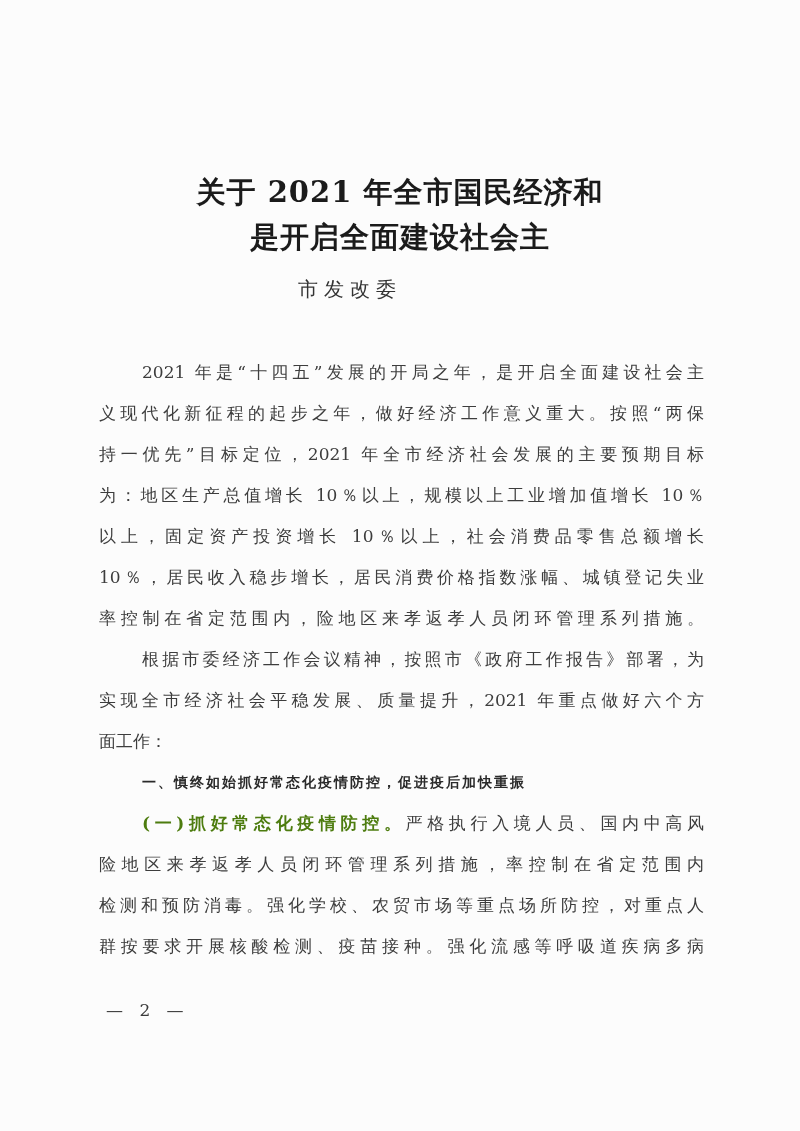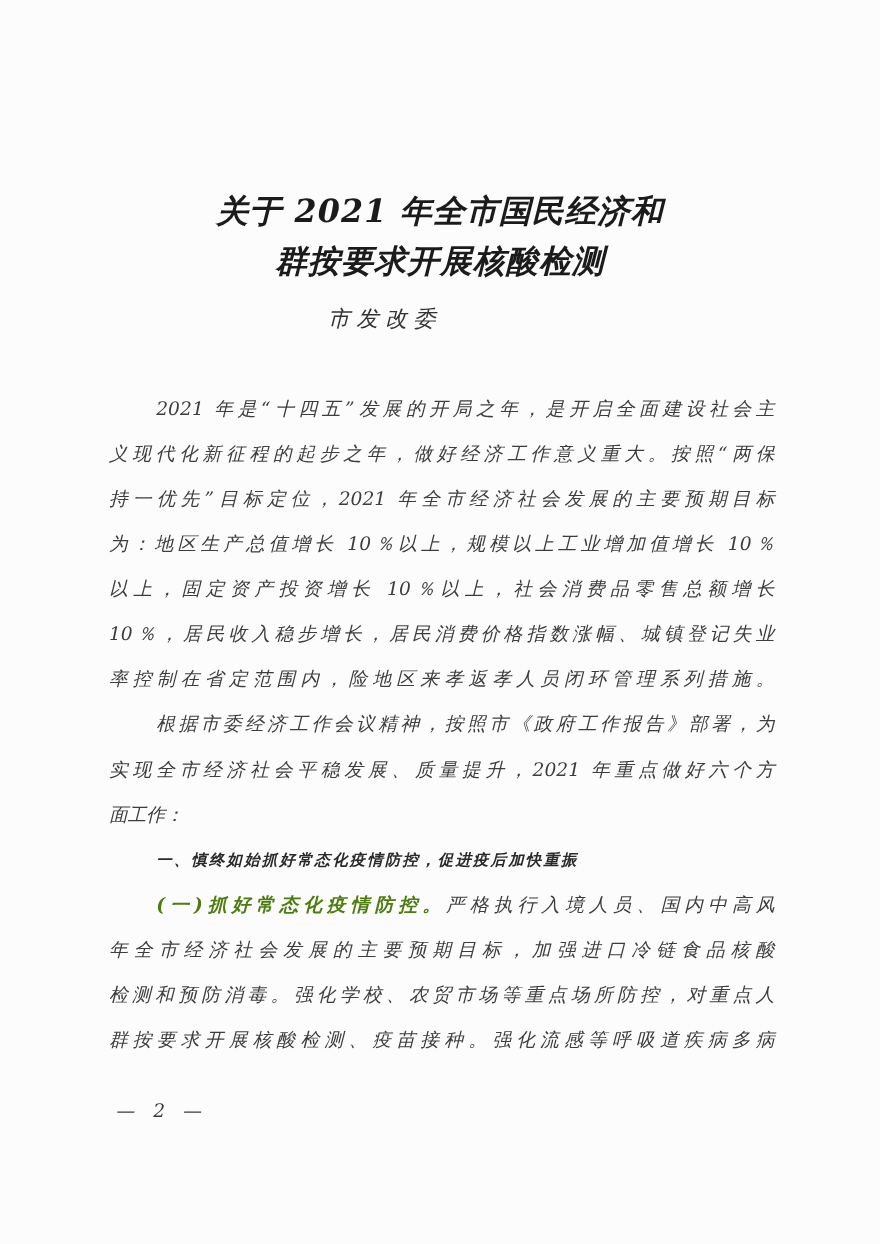--- a/index.html
+++ b/index.html
@@ -1,15 +1,15 @@
 <!DOCTYPE html>
 <html><head>
 <meta charset="utf-8">
 <style>
-  * { margin: 0; padding: 0; box-sizing: border-box; font-style: italic; }
+  * { margin: 0; padding: 0; box-sizing: border-box; }
   html, body {
     width: 800px; height: 1131px;
     background: #fcfcfc;
     overflow: hidden;
   }
   body {
     font-family: "DejaVu Serif", "Liberation Serif", serif;
     color: #3d3d3d;
     position: relative;
   }
@@ -72,38 +72,38 @@
     color: #3a3a3a;
   }
 </style>
 </head>
 <body>
 
 <div class="page">
 
   <h1 class="doc-title">
     <span class="tline">关于 2021 年全市国民经济和</span>
-    <span class="tline">群按要求开展核酸检测</span>
+    <span class="tline">是开启全面建设社会主</span>
   </h1>
 
   <div class="doc-author">市发改委</div>
 
   <div class="body-text">
       <div class="line just indent"><span>2021 年是“十四五”发展的开局之年，是开启全面建设社会主</span></div>
       <div class="line just"><span>义现代化新征程的起步之年，做好经济工作意义重大。按照“两保</span></div>
       <div class="line just"><span>持一优先”目标定位，2021 年全市经济社会发展的主要预期目标</span></div>
       <div class="line just"><span>为：地区生产总值增长 10％以上，规模以上工业增加值增长 10％</span></div>
       <div class="line just"><span>以上，固定资产投资增长 10％以上，社会消费品零售总额增长</span></div>
       <div class="line just"><span>10％，居民收入稳步增长，居民消费价格指数涨幅、城镇登记失业</span></div>
       <div class="line just"><span>率控制在省定范围内，险地区来孝返孝人员闭环管理系列措施。</span></div>
       <div class="line just indent"><span>根据市委经济工作会议精神，按照市《政府工作报告》部署，为</span></div>
       <div class="line just"><span>实现全市经济社会平稳发展、质量提升，2021 年重点做好六个方</span></div>
       <div class="line"><span>面工作：</span></div>
       <div class="line indent heading"><span>一、慎终如始抓好常态化疫情防控，促进疫后加快重振</span></div>
       <div class="line just indent"><span class="em">(一)抓好常态化疫情防控。</span><span>严格执行入境人员、国内中高风</span></div>
-      <div class="line just"><span>年全市经济社会发展的主要预期目标，加强进口冷链食品核酸</span></div>
+      <div class="line just"><span>险地区来孝返孝人员闭环管理系列措施，率控制在省定范围内</span></div>
       <div class="line just"><span>检测和预防消毒。强化学校、农贸市场等重点场所防控，对重点人</span></div>
       <div class="line just"><span>群按要求开展核酸检测、疫苗接种。强化流感等呼吸道疾病多病</span></div>
     </div>
 
   <div class="page-number">— 2 —</div>
 
 </div>
 
 </body></html>

